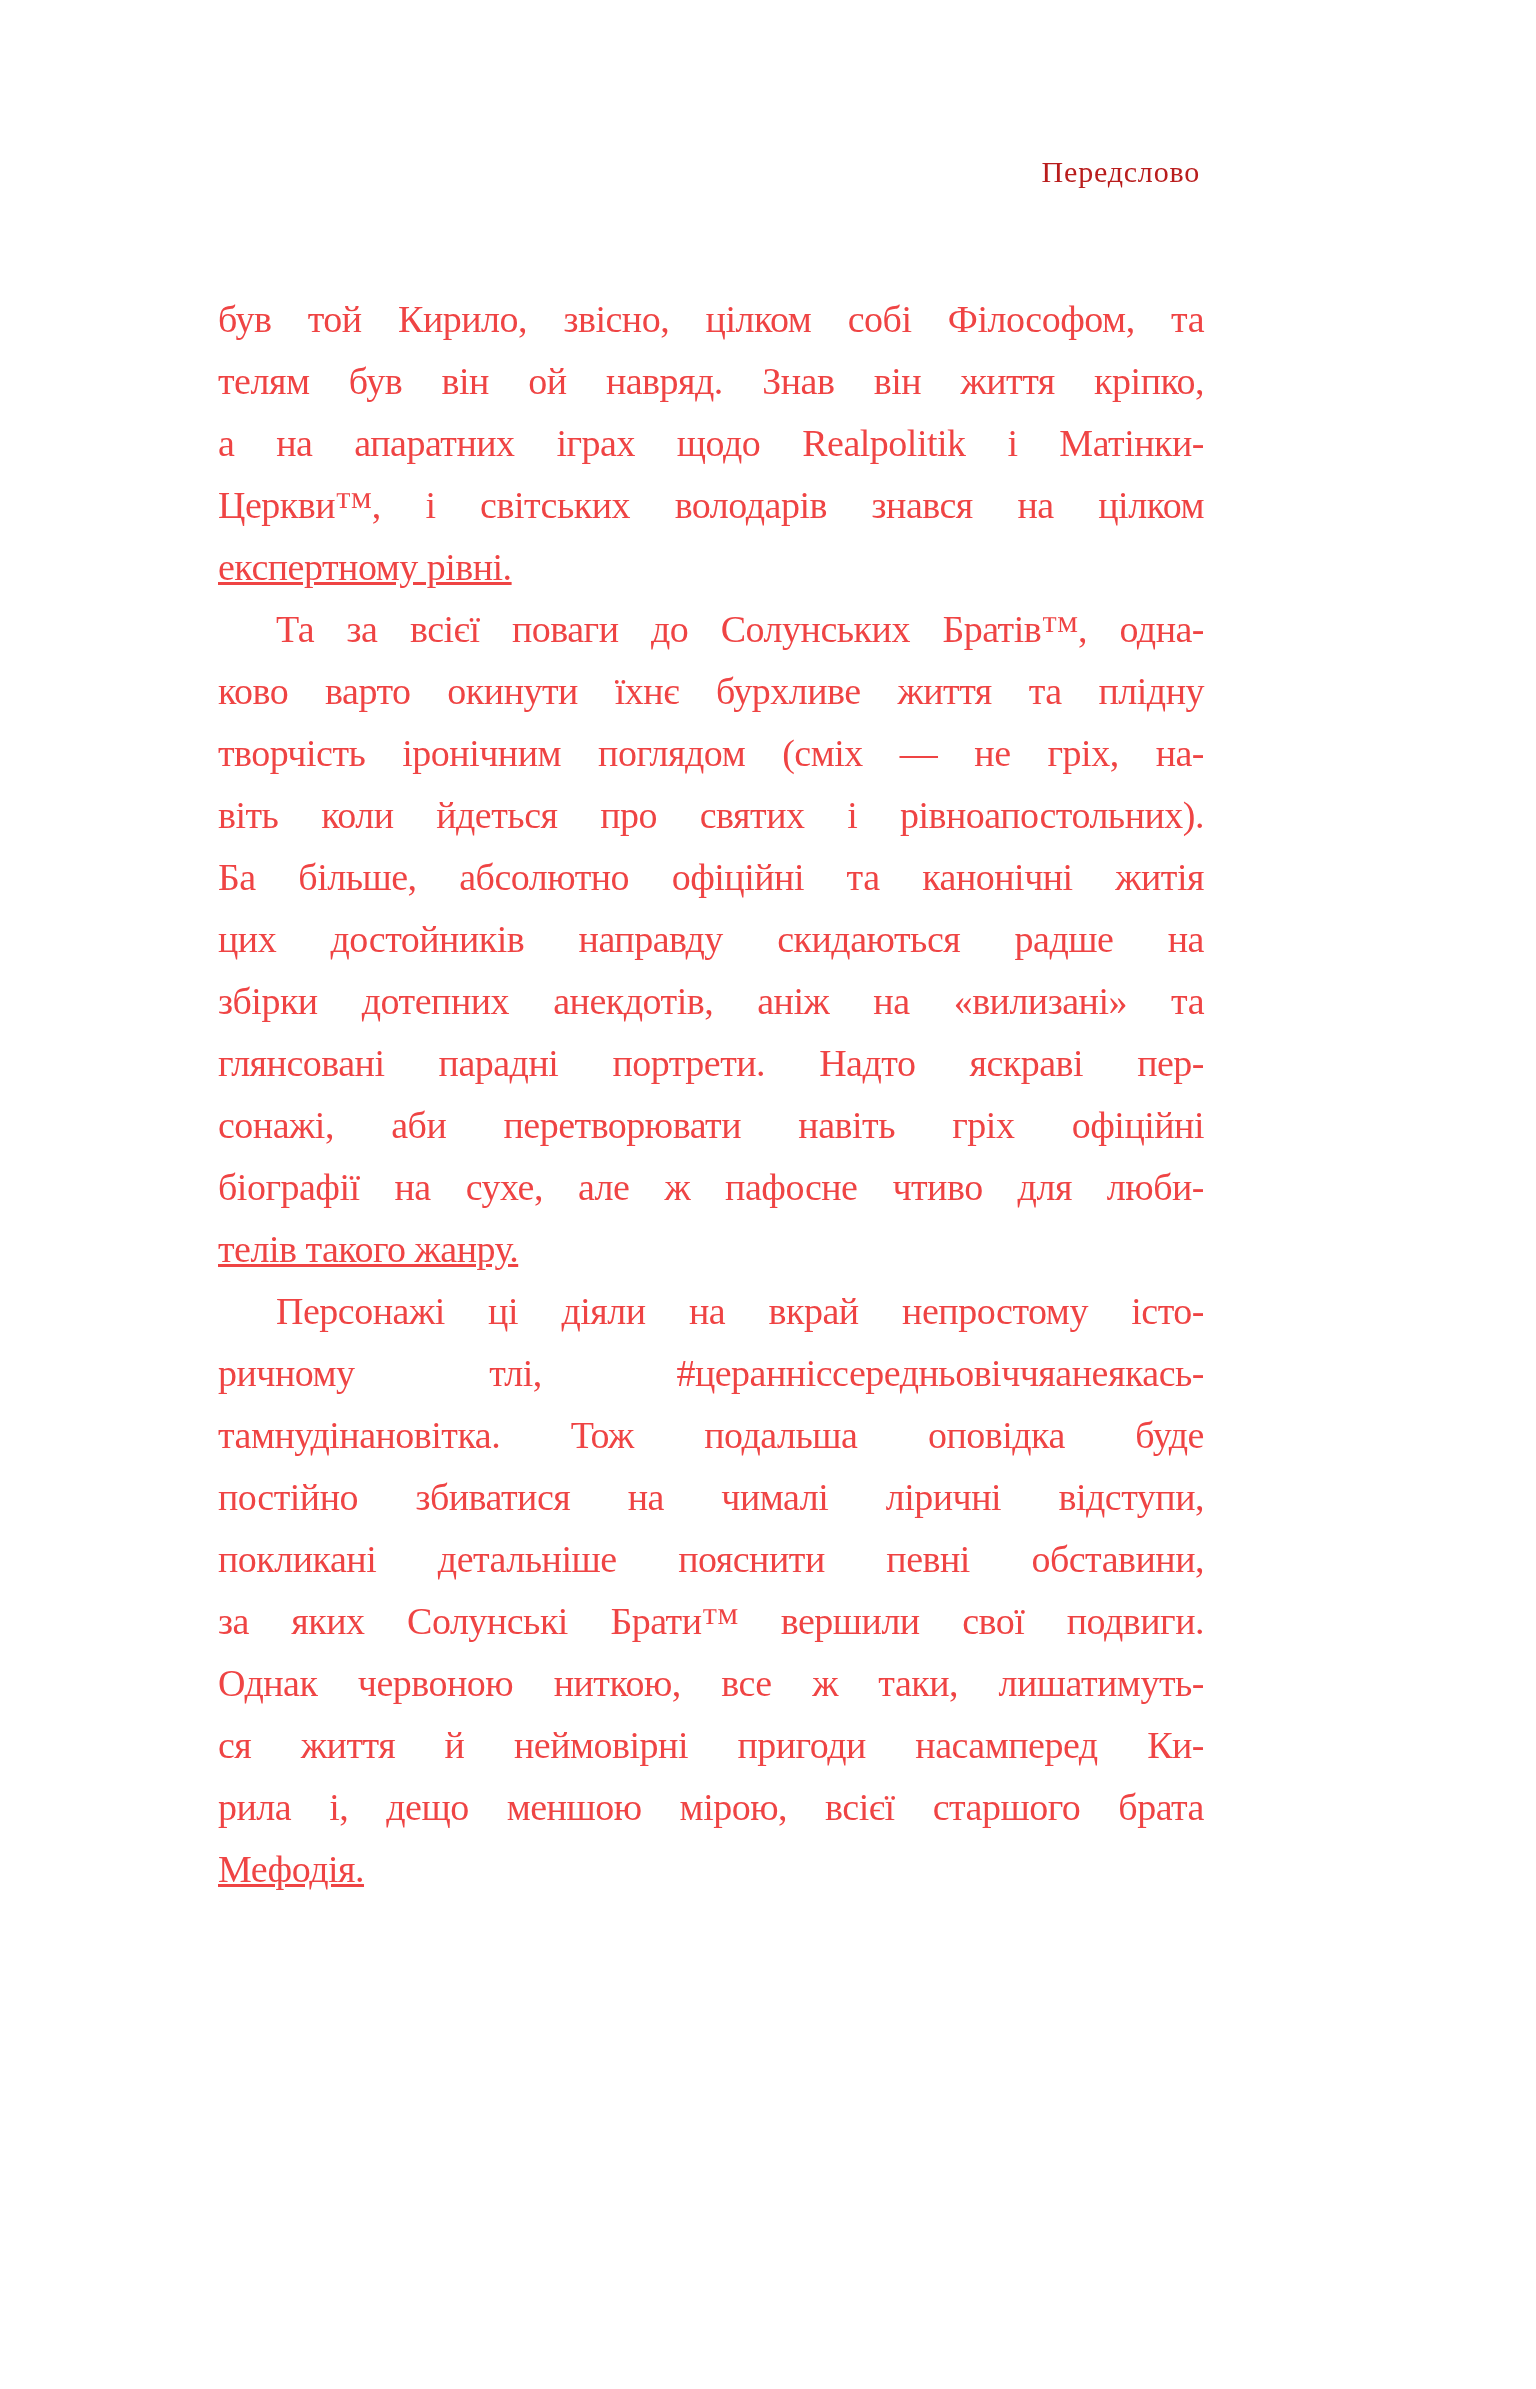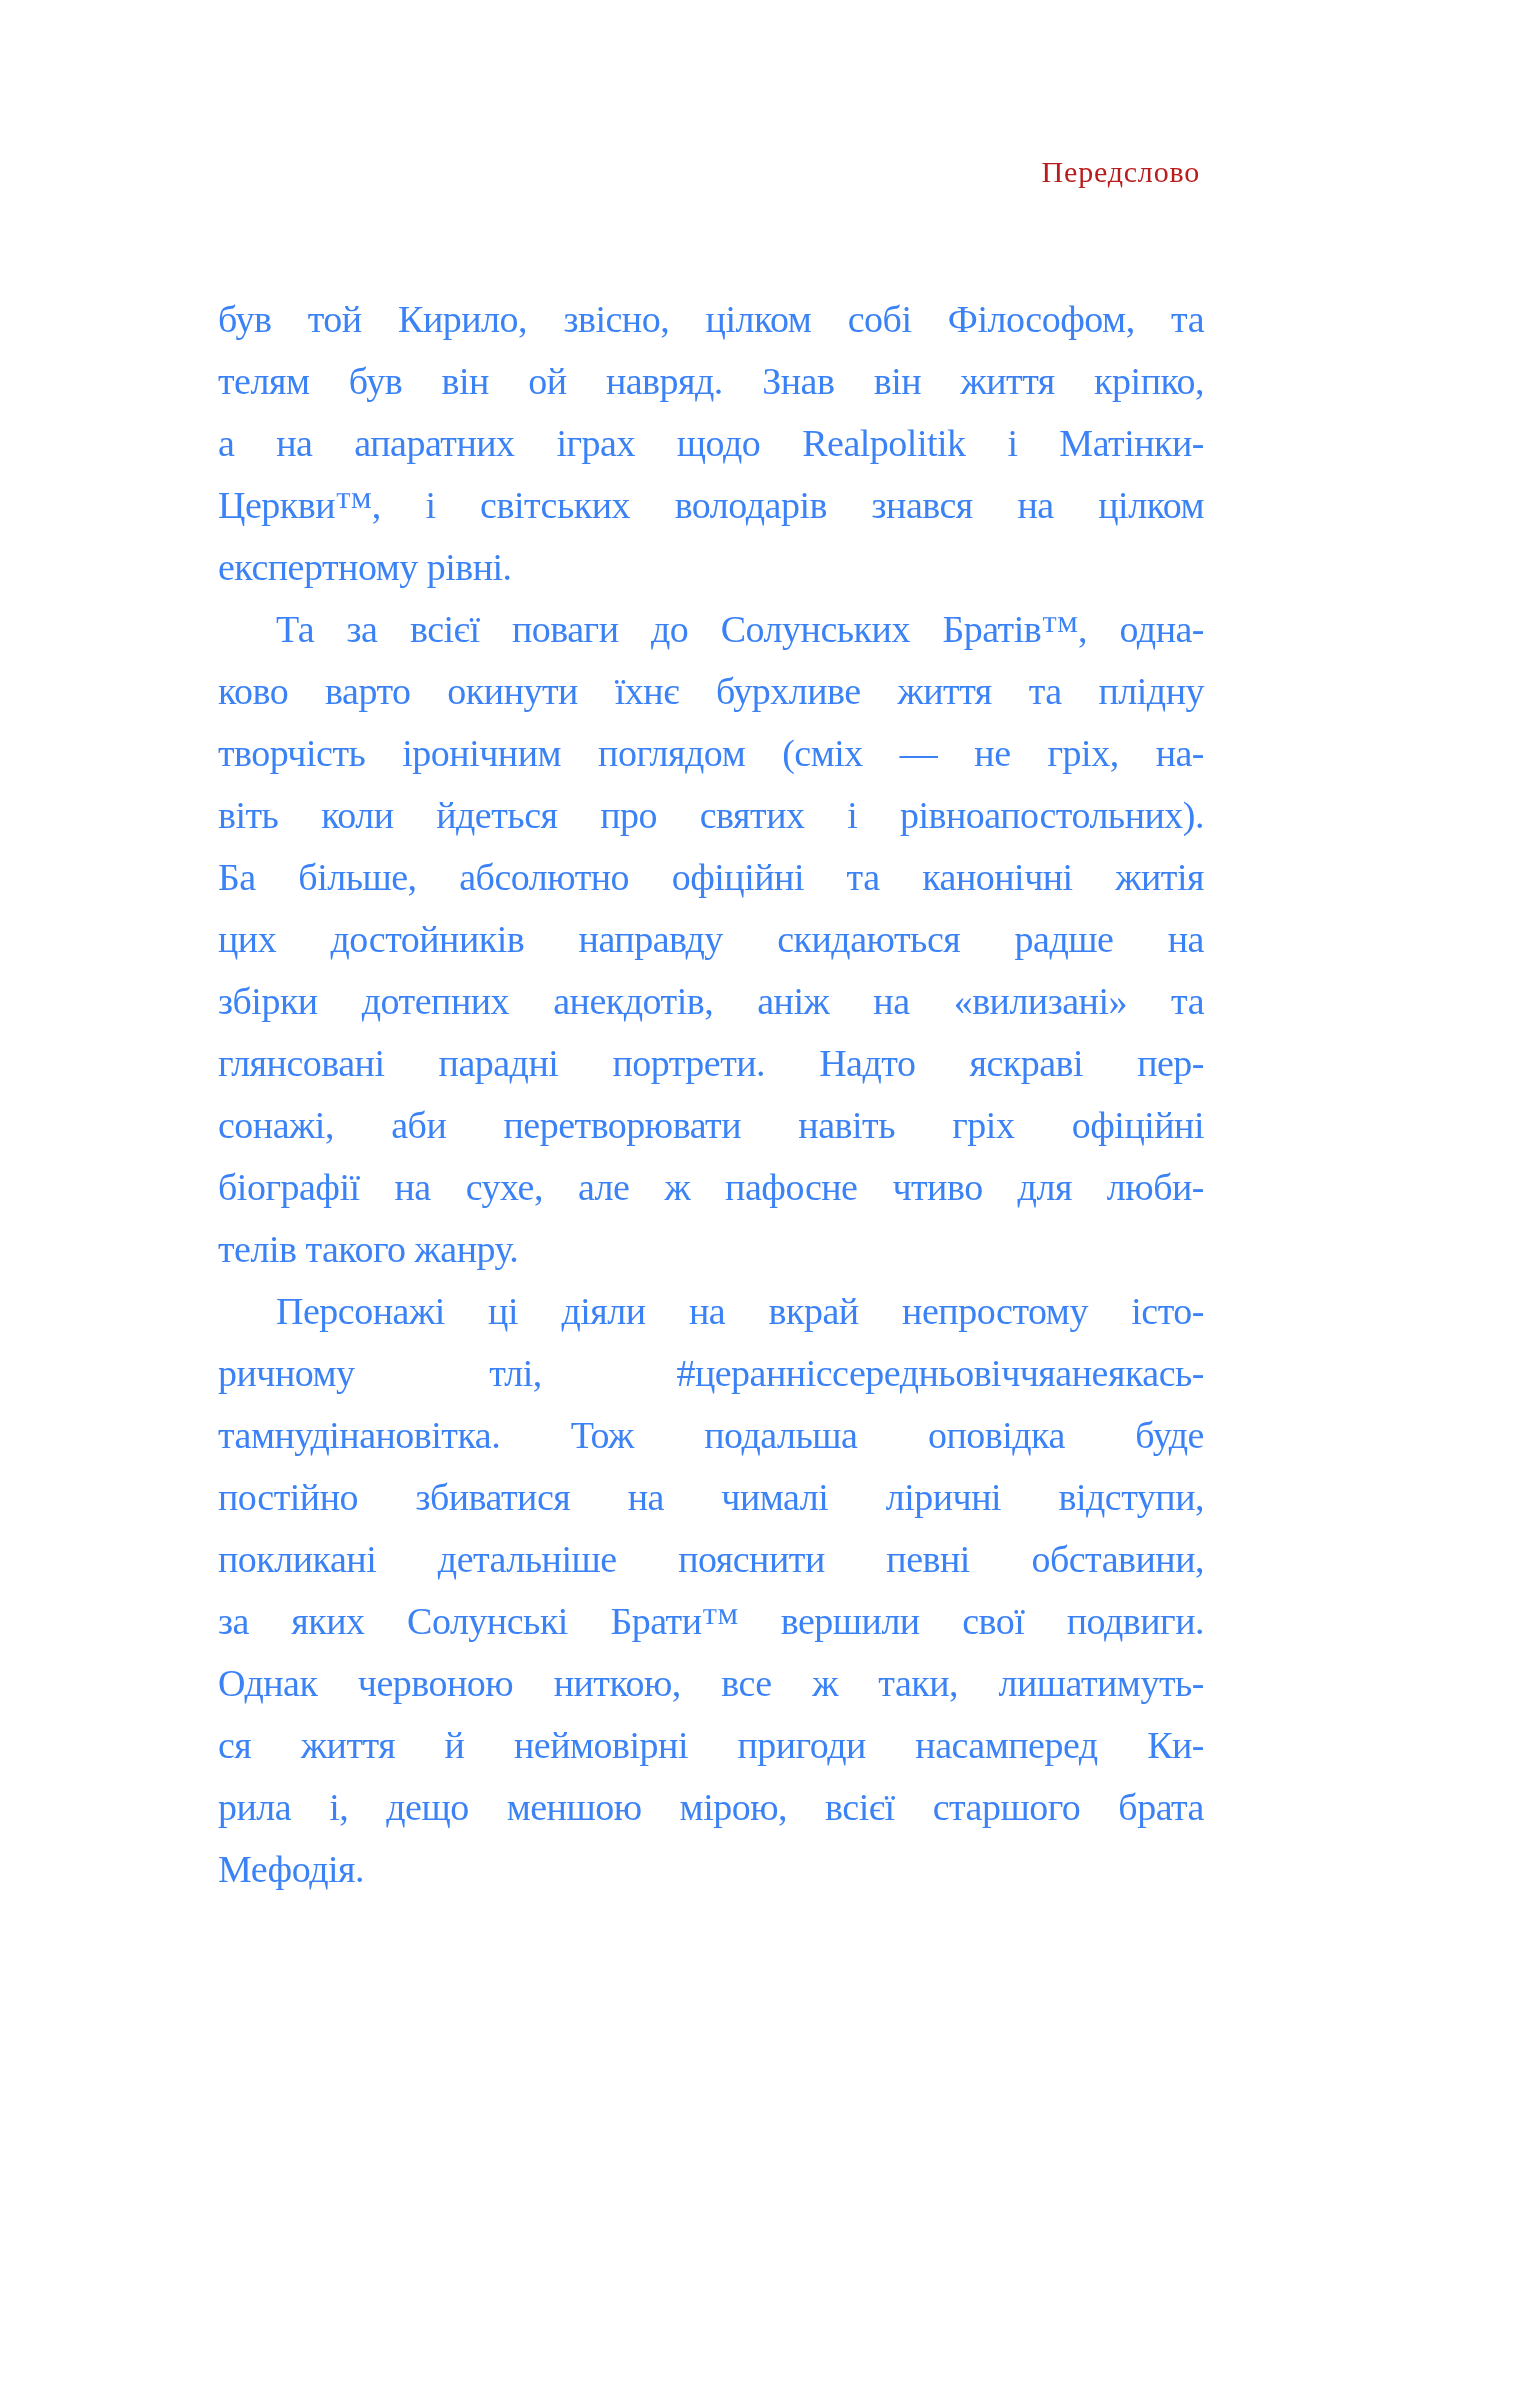--- a/index.html
+++ b/index.html
@@ -31,32 +31,33 @@
       line-height: 1;
     }
     .text-block {
       position: absolute;
       left: 218px;
       top: 288px;
       width: 986px;
       font-family: "Liberation Serif", "DejaVu Serif", serif;
       font-size: 38px;
       line-height: 62px;
-      color: #3b82f6;
+      color: #ef4444;
     }
     .line {
       display: block;
       height: 62px;
       white-space: nowrap;
       text-align: justify;
       text-align-last: justify;
       letter-spacing: -0.5px;
     }
     .line.last {
       text-align-last: left;
+      text-decoration: underline;
     }
     .line.indent {
       padding-left: 58px;
     }
   </style>
 </head>
 <body>
 
 <div class="page">
 

